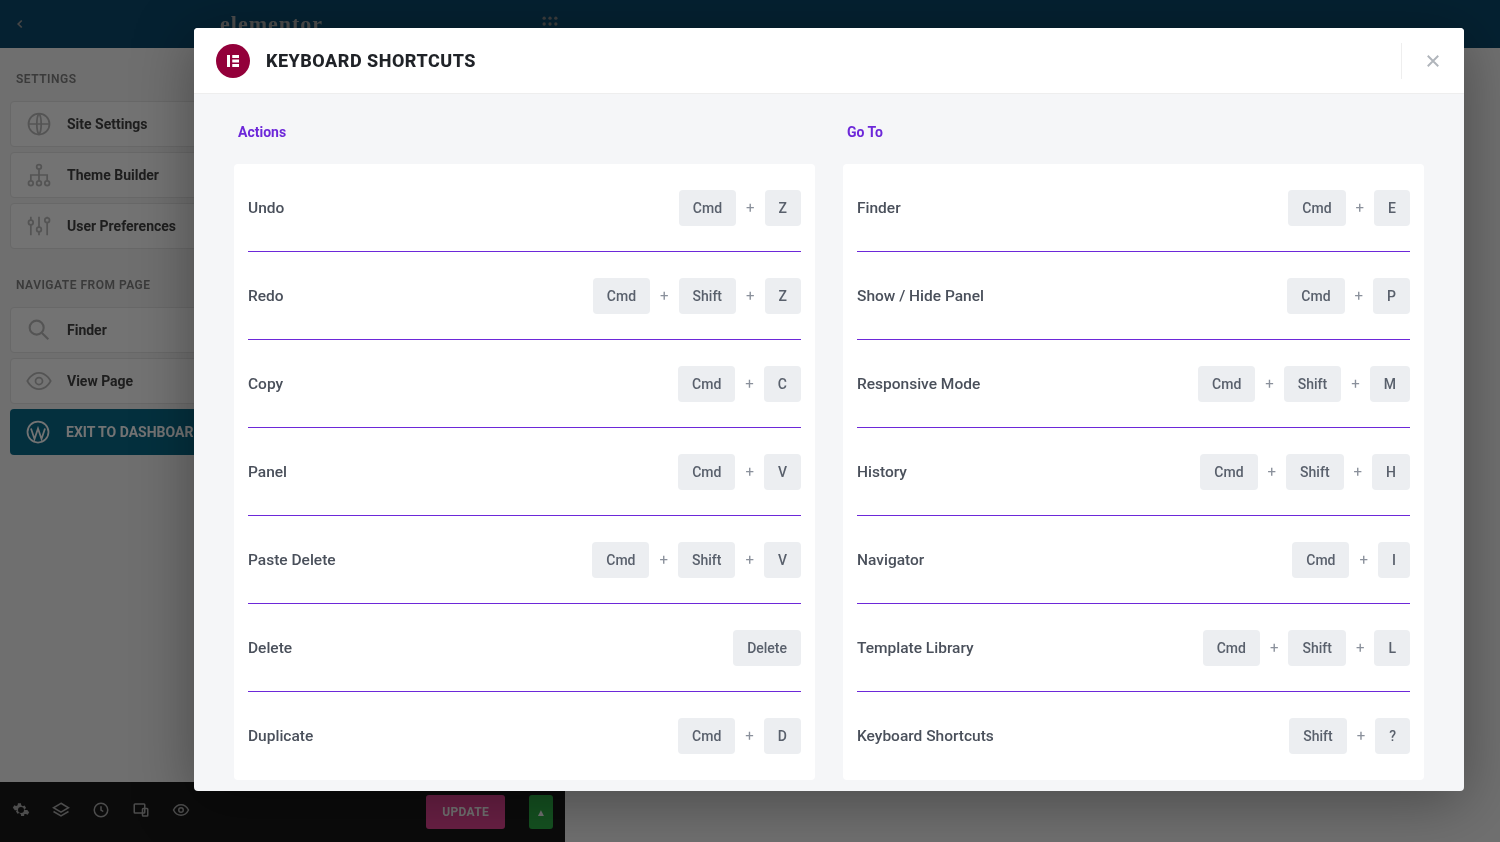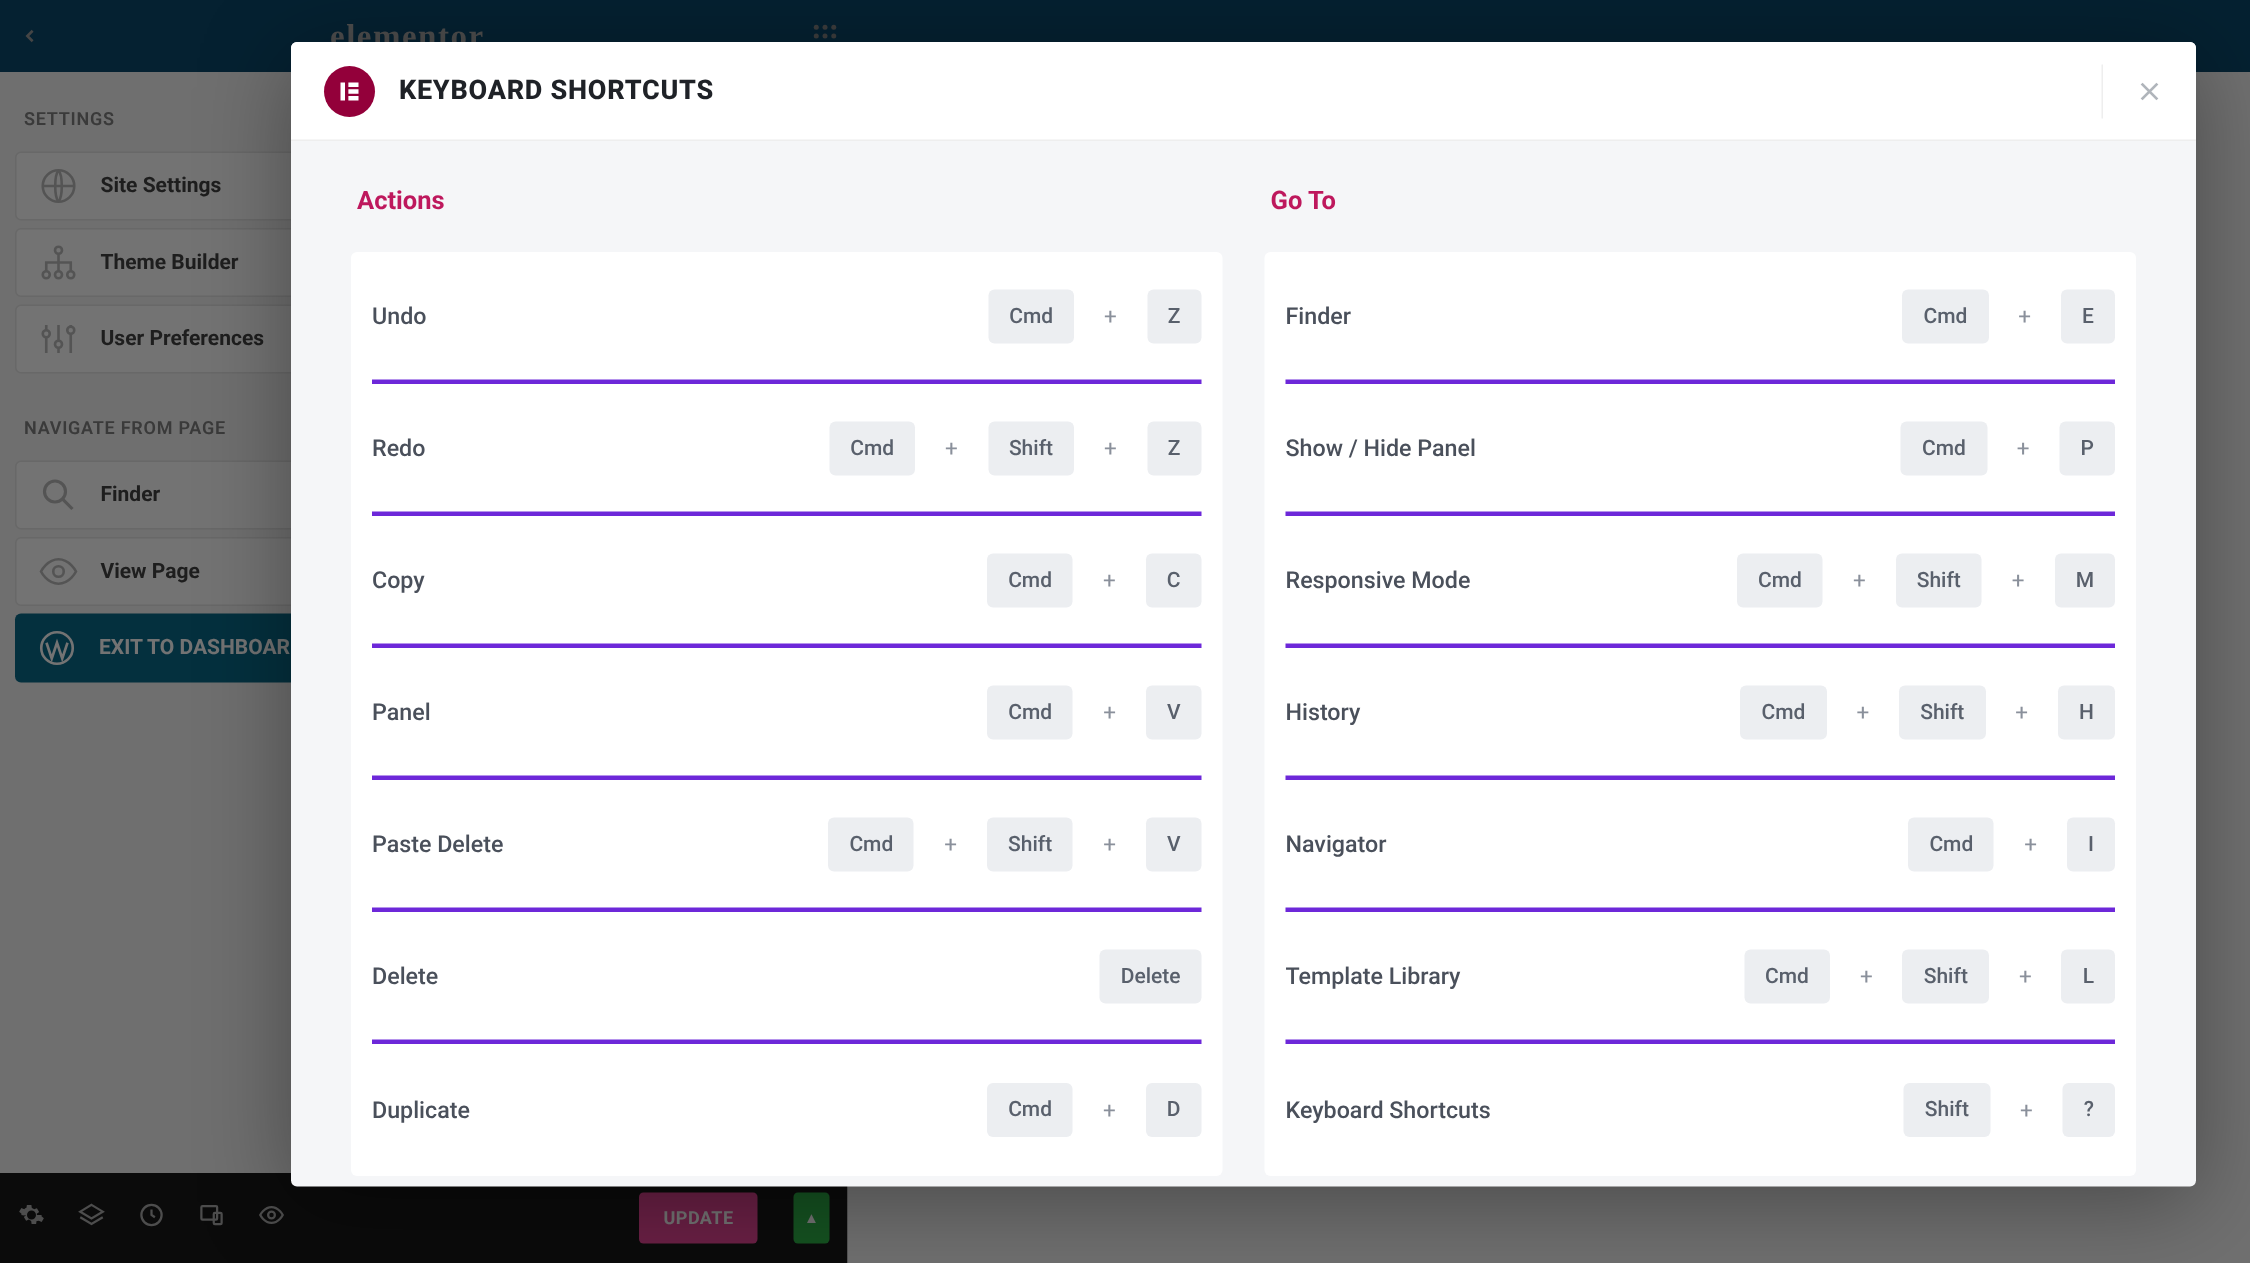--- a/index.html
+++ b/index.html
@@ -34,27 +34,27 @@
 
 .modal-header { height:66px; background:#fff; display:flex; align-items:center; padding:0 22px; border-bottom:1px solid #eee; }
 .modal-header .elogo { width:34px; height:34px; border-radius:50%; background:#93003a; display:flex; align-items:center; justify-content:center; margin-right:16px; }
 .modal-header .elogo svg { width:18px; height:18px; }
 .modal-header h1 { font-size:18px; font-weight:800; letter-spacing:0.5px; color:#1f2227; }
 .modal-header .close { margin-left:auto; color:#b0b5bb; font-size:22px; border-left:1px solid #eee; padding-left:22px; height:36px; display:flex; align-items:center; }
 
 .modal-body { flex:1; overflow:auto; padding:24px 40px 0; }
 .sections { display:flex; gap:28px; }
 .section { flex:1; }
-.section-title { font-size:17px; font-weight:700; color:#be185d; padding:6px 0 24px 4px; }
+.section-title { font-size:14px; font-weight:700; color:#6d28d9; padding:6px 0 24px 4px; }
 
 .card { background:#fff; border-radius:4px; padding:0 14px; }
-.row { display:flex; align-items:center; height:88px; border-bottom:3px solid #6d28d9; }
+.row { display:flex; align-items:center; height:88px; border-bottom:1px solid #6d28d9; }
 .row:last-child { border-bottom:none; }
 .row .label { font-size:15.5px; color:#4a505b; font-weight:500; }
-.row .keys { margin-left:auto; display:flex; align-items:center; gap:20px; }
+.row .keys { margin-left:auto; display:flex; align-items:center; gap:10px; }
 .key { background:#eceef1; color:#59606c; font-size:14px; font-weight:500; padding:10px 14px; border-radius:4px; min-width:32px; text-align:center; }
 .plus { color:#8a909b; font-size:15px; }
 
 </style>
 </head>
 <body>
 
 <div class="bg">
 
   <div class="topbar">

